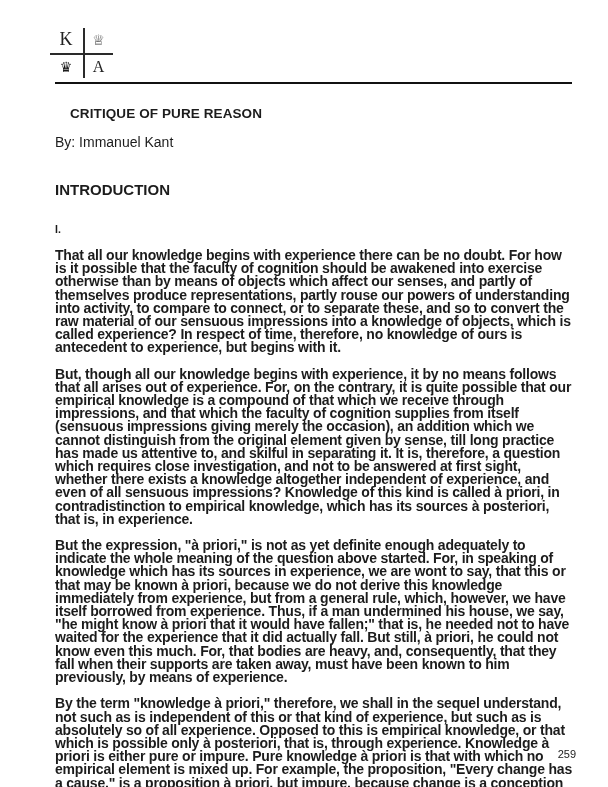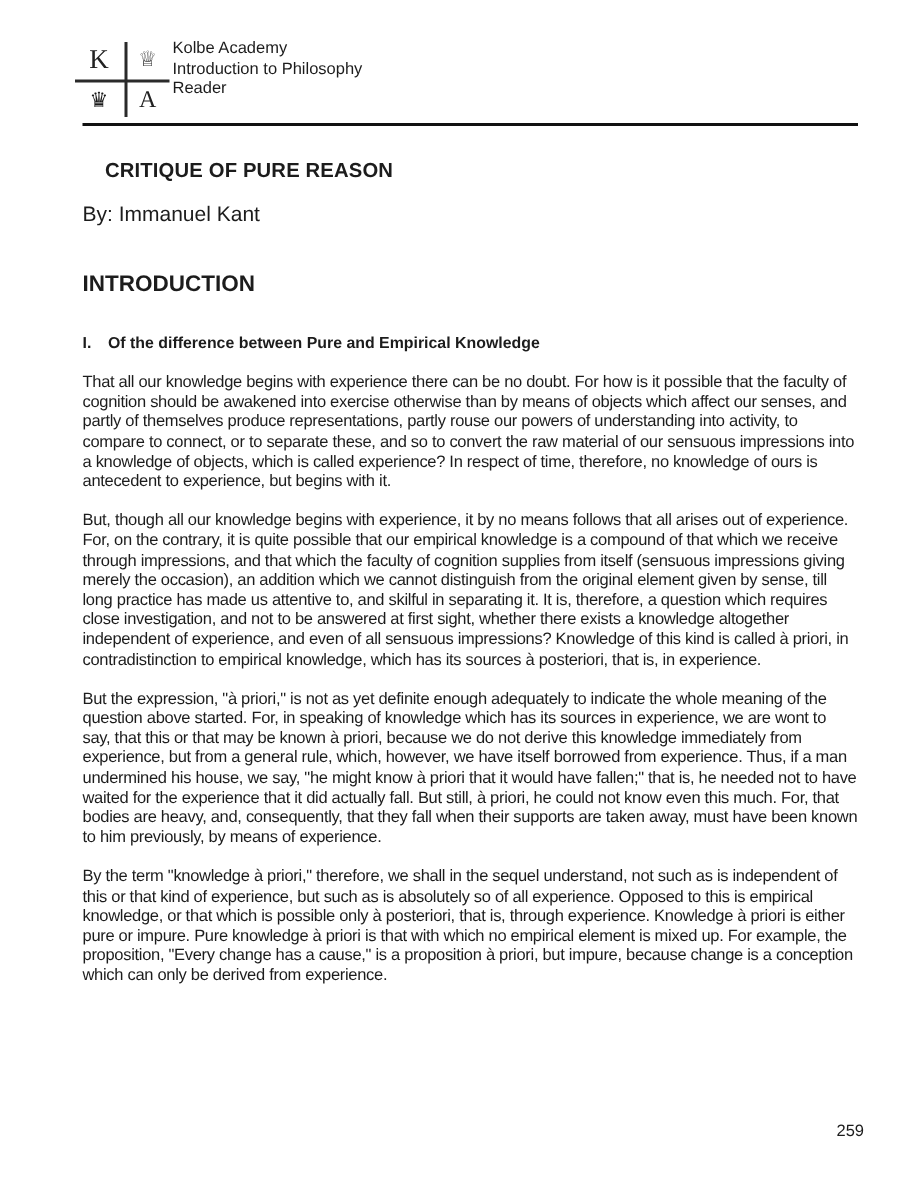--- a/index.html
+++ b/index.html
@@ -28,59 +28,54 @@
   .rule{position:absolute;left:55px;top:82px;width:517px;height:2px;background:#111;}
 
   
   .content{position:absolute;left:55px;top:91px;width:517px;}
   .doc-title{font-size:13.5px;font-weight:bold;letter-spacing:0.1px;line-height:15px;margin:15px;}
   .byline{font-size:14px;line-height:13px;margin:0 0 35px 0;}
   .intro-heading{font-size:15px;font-weight:bold;margin:0 0 27px 0;line-height:12px;}
   .subsection{display:flex;margin:0 0 14px 0;font-size:10.6px;font-weight:bold;line-height:12px;}
   .subsection .numeral{width:17px;flex:0 0 17px;}
   .body-text p{
-    font-size:11px;
+    font-size:14px;
     letter-spacing:-0.2px;
     line-height:13.2px;
     margin:12px 0 13px 0;
     text-align:left;
+    font-weight:bold;
   }
   .page-number{position:absolute;top:748px;right:32px;font-size:11px;color:#1c1c1c;}
 </style>
 </head>
 <body>
 
 <div class="page">
 
   <div class="logo">
     <div class="vline"></div>
     <div class="hline"></div>
     <div class="cell tl">K</div>
     <div class="cell tr">♕</div>
     <div class="cell bl">♛</div>
     <div class="cell br">A</div>
   </div>
 
-  <div class="header-text">
-    <div>Kolbe Academy</div>
-    <div>Introduction to Philosophy</div>
-    <div>Reader</div>
-  </div>
 
   <div class="rule"></div>
 
   <div class="content">
     <h1 class="doc-title">CRITIQUE OF PURE REASON</h1>
     <p class="byline">By: Immanuel Kant</p>
 
     <h2 class="intro-heading">INTRODUCTION</h2>
 
     <div class="subsection">
       <span class="numeral">I.</span>
-      <span>Of the difference between Pure and Empirical Knowledge</span>
     </div>
 
     <div class="body-text">
       <p>That all our knowledge begins with experience there can be no doubt. For how is it possible that the faculty of cognition should be awakened into exercise otherwise than by means of objects which affect our senses, and partly of themselves produce representations, partly rouse our powers of understanding into activity, to compare to connect, or to separate these, and so to convert the raw material of our sensuous impressions into a knowledge of objects, which is called experience? In respect of time, therefore, no knowledge of ours is antecedent to experience, but begins with it.</p>
       <p>But, though all our knowledge begins with experience, it by no means follows that all arises out of experience. For, on the contrary, it is quite possible that our empirical knowledge is a compound of that which we receive through impressions, and that which the faculty of cognition supplies from itself (sensuous impressions giving merely the occasion), an addition which we cannot distinguish from the original element given by sense, till long practice has made us attentive to, and skilful in separating it. It is, therefore, a question which requires close investigation, and not to be answered at first sight, whether there exists a knowledge altogether independent of experience, and even of all sensuous impressions? Knowledge of this kind is called à priori, in contradistinction to empirical knowledge, which has its sources à posteriori, that is, in experience.</p>
       <p>But the expression, "à priori," is not as yet definite enough adequately to indicate the whole meaning of the question above started. For, in speaking of knowledge which has its sources in experience, we are wont to say, that this or that may be known à priori, because we do not derive this knowledge immediately from experience, but from a general rule, which, however, we have itself borrowed from experience. Thus, if a man undermined his house, we say, "he might know à priori that it would have fallen;" that is, he needed not to have waited for the experience that it did actually fall. But still, à priori, he could not know even this much. For, that bodies are heavy, and, consequently, that they fall when their supports are taken away, must have been known to him previously, by means of experience.</p>
       <p>By the term "knowledge à priori," therefore, we shall in the sequel understand, not such as is independent of this or that kind of experience, but such as is absolutely so of all experience. Opposed to this is empirical knowledge, or that which is possible only à posteriori, that is, through experience. Knowledge à priori is either pure or impure. Pure knowledge à priori is that with which no empirical element is mixed up. For example, the proposition, "Every change has a cause," is a proposition à priori, but impure, because change is a conception which can only be derived from experience.</p>
     </div>
   </div>
 

